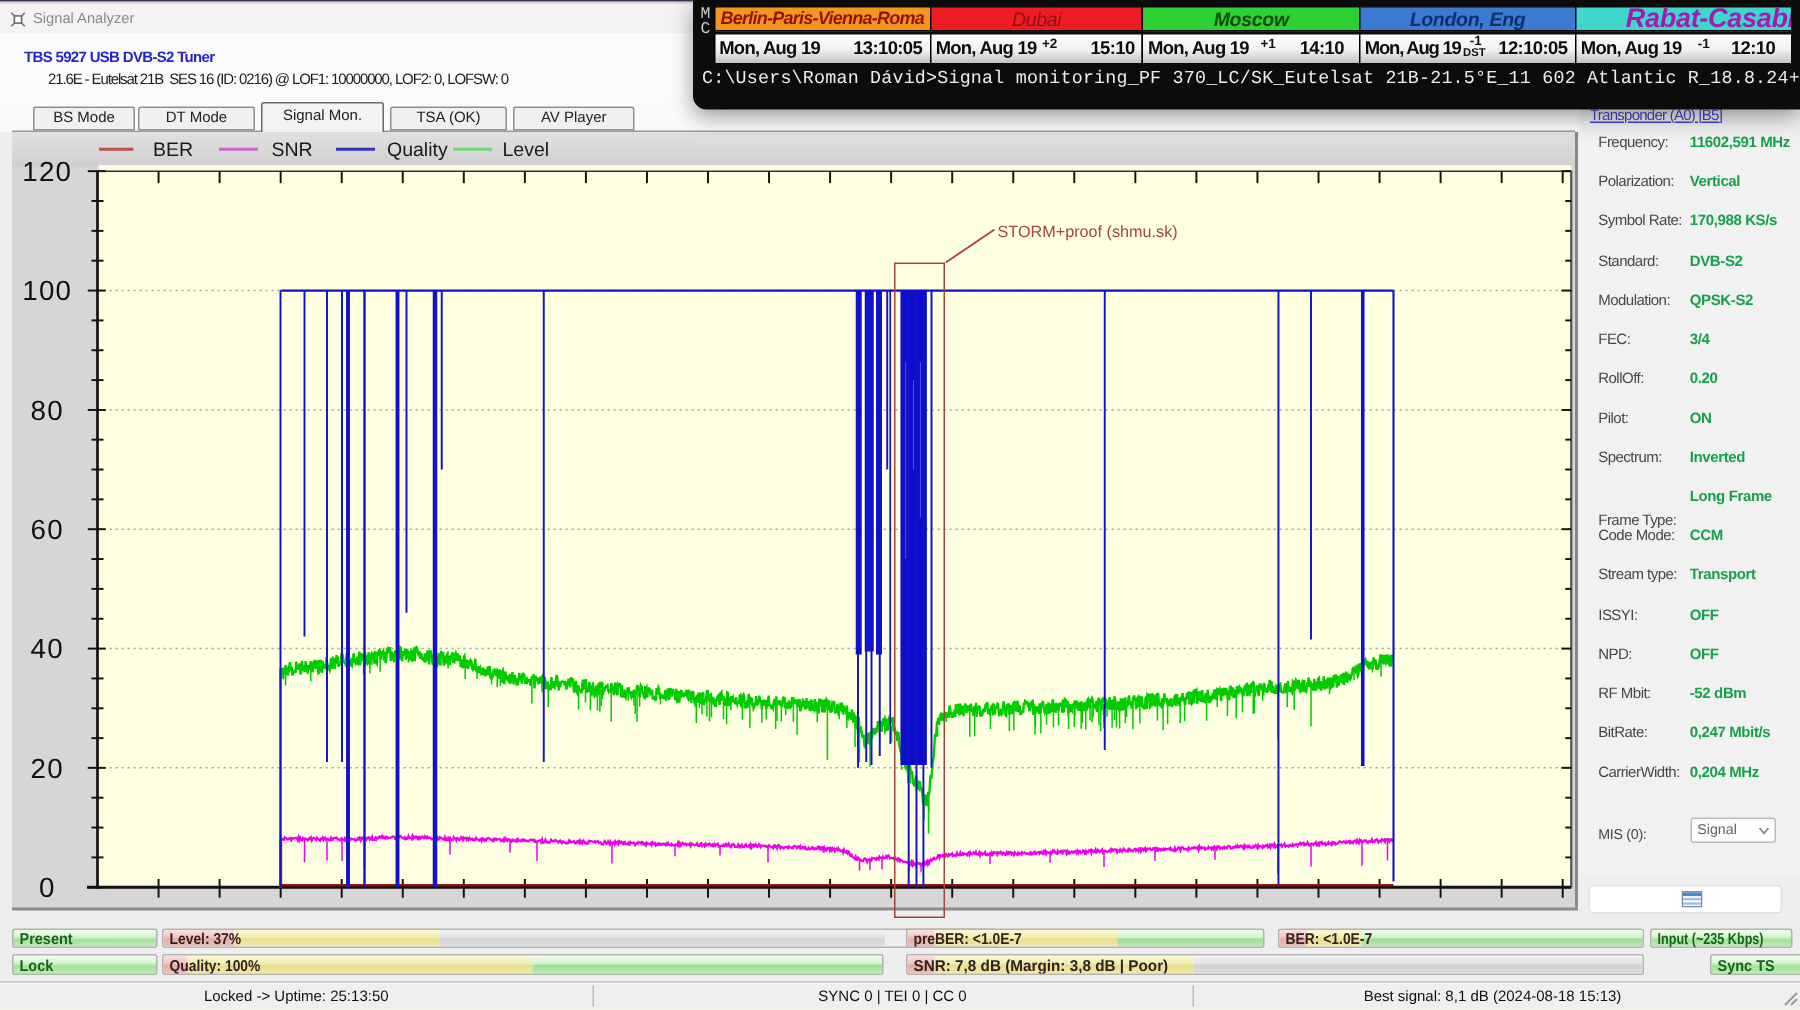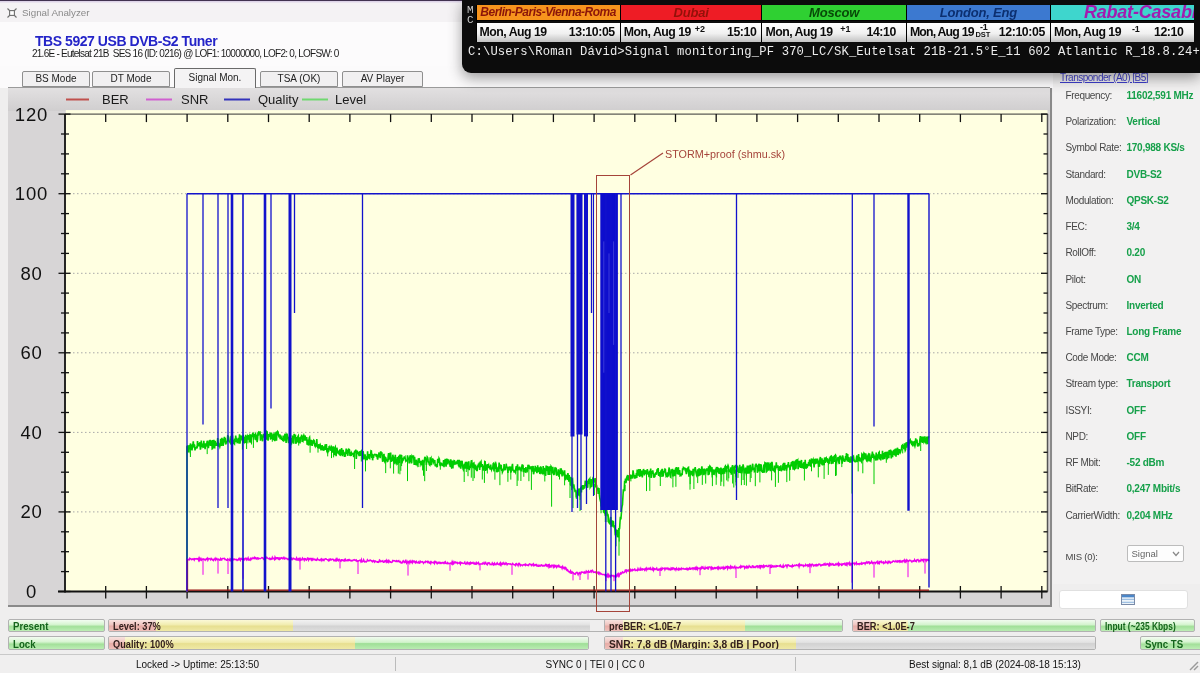--- a/index.html
+++ b/index.html
@@ -21,21 +21,21 @@
 <div class="abs" style="left:0;top:0;width:1200px;height:22px;background:#f4f2f4;border-top:1.5px solid #413250;box-shadow:inset 0 1.5px 0 #ddd3e8;"></div>
 <svg class="abs" style="left:6px;top:7px" width="12" height="12" viewBox="0 0 12 12">
   <g stroke="#6e6e6e" stroke-width="1.1" fill="none">
     <path d="M1.5 1.5 L10.5 10.5 M10.5 1.5 L1.5 10.5"></path>
       <rect x="3.6" y="3.6" width="4.8" height="4.8" fill="#fff" stroke="#6e6e6e"></rect>
   </g>
 </svg>
 <div class="abs" style="left:22px;top:7px;font-size:9.8px;color:#8a8a8a;">Signal Analyzer</div>
 
 <div class="abs" style="left:0;top:22px;width:1200px;height:44px;background:#fcfbfc;"></div>
-<div class="abs" style="left:16px;top:33px;font-size:14px;letter-spacing:-0.45px;font-weight:bold;color:#2424c8;margin-left:19px;">TBS 5927 USB DVB-S2 Tuner</div>
+<div class="abs" style="left:16px;top:33px;font-size:10px;letter-spacing:-0.45px;font-weight:bold;color:#2424c8;">TBS 5927 USB DVB-S2 Tuner</div>
 <div class="abs" style="left:32px;top:47.5px;font-size:10px;letter-spacing:-0.75px;color:#1c1c1c;">21.6E - Eutelsat 21B&nbsp; SES 16 (ID: 0216) @ LOF1: 10000000, LOF2: 0, LOFSW: 0</div>
 
 <div class="abs" style="left:0;top:66px;width:1200px;height:22px;background:#fbfafb;"></div>
 <div class="abs" style="left:8px;top:86.5px;width:1042px;height:1.5px;background:#9a9a9a;"></div>
 <div class="abs" style="left:22px;top:71px;width:68px;height:16px;background:#f1f0f1;border:1px solid #8f8f8f;border-radius:2px 2px 0 0;font-size:10px;text-align:center;line-height:14.5px;color:#222;">BS Mode</div>
 <div class="abs" style="left:92px;top:71px;width:78px;height:16px;background:#f1f0f1;border:1px solid #8f8f8f;border-radius:2px 2px 0 0;font-size:10px;text-align:center;line-height:14.5px;color:#222;">DT Mode</div>
 <div class="abs" style="left:260px;top:71px;width:78px;height:16px;background:#f1f0f1;border:1px solid #8f8f8f;border-radius:2px 2px 0 0;font-size:10px;text-align:center;line-height:14.5px;color:#222;">TSA (OK)</div>
 <div class="abs" style="left:342px;top:71px;width:81px;height:16px;background:#f1f0f1;border:1px solid #8f8f8f;border-radius:2px 2px 0 0;font-size:10px;text-align:center;line-height:14.5px;color:#222;">AV Player</div>
 <div class="abs" style="left:174px;top:68px;width:82px;height:20px;background:#f4f3f4;border:1px solid #6a6a6a;border-bottom:none;border-radius:2px 2px 0 0;font-size:10px;text-align:center;line-height:17px;color:#222;z-index:2;">Signal Mon.</div>
 <div class="abs" style="left:8px;top:88px;width:1042px;height:518px;"><svg width="1042" height="518" viewBox="0 0 1042 518" shape-rendering="auto">
@@ -396,21 +396,21 @@
 <div class="abs" style="left:1065.5px;top:194.9px;font-size:10px;letter-spacing:-0.35px;color:#474747;white-space:nowrap;">Modulation:</div>
 <div class="abs" style="left:1126.5px;top:194.9px;font-size:10px;letter-spacing:-0.25px;font-weight:bold;color:#16a04a;white-space:nowrap;">QPSK-S2</div>
 <div class="abs" style="left:1065.5px;top:221.1px;font-size:10px;letter-spacing:-0.35px;color:#474747;white-space:nowrap;">FEC:</div>
 <div class="abs" style="left:1126.5px;top:221.1px;font-size:10px;letter-spacing:-0.25px;font-weight:bold;color:#16a04a;white-space:nowrap;">3/4</div>
 <div class="abs" style="left:1065.5px;top:247.3px;font-size:10px;letter-spacing:-0.35px;color:#474747;white-space:nowrap;">RollOff:</div>
 <div class="abs" style="left:1126.5px;top:247.3px;font-size:10px;letter-spacing:-0.25px;font-weight:bold;color:#16a04a;white-space:nowrap;">0.20</div>
 <div class="abs" style="left:1065.5px;top:273.5px;font-size:10px;letter-spacing:-0.35px;color:#474747;white-space:nowrap;">Pilot:</div>
 <div class="abs" style="left:1126.5px;top:273.5px;font-size:10px;letter-spacing:-0.25px;font-weight:bold;color:#16a04a;white-space:nowrap;">ON</div>
 <div class="abs" style="left:1065.5px;top:299.8px;font-size:10px;letter-spacing:-0.35px;color:#474747;white-space:nowrap;">Spectrum:</div>
 <div class="abs" style="left:1126.5px;top:299.8px;font-size:10px;letter-spacing:-0.25px;font-weight:bold;color:#16a04a;white-space:nowrap;">Inverted</div>
-<div class="abs" style="left:1065.5px;top:326.0px;font-size:10px;letter-spacing:-0.35px;color:#474747;white-space:nowrap;">Frame Type:</div>
+<div class="abs" style="left:1065.5px;top:342px;font-size:10px;letter-spacing:-0.35px;color:#474747;white-space:nowrap;">Frame Type:</div>
 <div class="abs" style="left:1126.5px;top:326.0px;font-size:10px;letter-spacing:-0.25px;font-weight:bold;color:#16a04a;white-space:nowrap;">Long Frame</div>
 <div class="abs" style="left:1065.5px;top:352.2px;font-size:10px;letter-spacing:-0.35px;color:#474747;white-space:nowrap;">Code Mode:</div>
 <div class="abs" style="left:1126.5px;top:352.2px;font-size:10px;letter-spacing:-0.25px;font-weight:bold;color:#16a04a;white-space:nowrap;">CCM</div>
 <div class="abs" style="left:1065.5px;top:378.4px;font-size:10px;letter-spacing:-0.35px;color:#474747;white-space:nowrap;">Stream type:</div>
 <div class="abs" style="left:1126.5px;top:378.4px;font-size:10px;letter-spacing:-0.25px;font-weight:bold;color:#16a04a;white-space:nowrap;text-align:right;">Transport</div>
 <div class="abs" style="left:1065.5px;top:404.6px;font-size:10px;letter-spacing:-0.35px;color:#474747;white-space:nowrap;">ISSYI:</div>
 <div class="abs" style="left:1126.5px;top:404.6px;font-size:10px;letter-spacing:-0.25px;font-weight:bold;color:#16a04a;white-space:nowrap;">OFF</div>
 <div class="abs" style="left:1065.5px;top:430.9px;font-size:10px;letter-spacing:-0.35px;color:#474747;white-space:nowrap;">NPD:</div>
 <div class="abs" style="left:1126.5px;top:430.9px;font-size:10px;letter-spacing:-0.25px;font-weight:bold;color:#16a04a;white-space:nowrap;">OFF</div>
 <div class="abs" style="left:1065.5px;top:457.1px;font-size:10px;letter-spacing:-0.35px;color:#474747;white-space:nowrap;">RF Mbit:</div>
@@ -493,21 +493,21 @@
     <div style="position:absolute;left:5px;top:3.5px;font-family:'Liberation Mono',monospace;font-size:11px;color:#cccccc;">M</div>
     <div style="position:absolute;left:5px;top:13.5px;font-family:'Liberation Mono',monospace;font-size:11px;color:#cccccc;">C</div>
     <div style="position:absolute;left:13.5px;top:4.5px;width:144.3px;height:37px;border-left:1.5px solid #000;">
       <div style="position:absolute;left:0;top:0;right:0;height:16.5px;background:#f7941d;border-bottom:1.5px solid #000;font-size:12px;font-weight:bold;font-style:italic;text-align:center;line-height:15.5px;color:#8b1509;letter-spacing:-0.5px;white-space:nowrap;overflow:hidden;">Berlin-Paris-Vienna-Roma</div>
       <div style="position:absolute;left:0;top:18px;right:0;height:19px;background:linear-gradient(#ffffff,#f0f0f0 55%,#c2c2c2);color:#0b0b0b;">
         <span style="position:absolute;left:3px;top:2.5px;font-size:12.3px;font-weight:bold;letter-spacing:-0.5px;white-space:nowrap;">Mon, Aug 19</span>
         <span style="position:absolute;right:5px;top:2.5px;font-size:12.3px;font-weight:bold;letter-spacing:-0.4px;white-space:nowrap;">13:10:05</span>
       </div>
     </div>
     <div style="position:absolute;left:157.8px;top:4.5px;width:141.6px;height:37px;border-left:1.5px solid #000;">
-      <div style="position:absolute;left:0;top:0;right:0;height:16.5px;background:#ee1c25;border-bottom:1.5px solid #000;font-size:13px;font-weight:bold;font-style:italic;text-align:center;line-height:15.5px;color:#931109;letter-spacing:-0.2px;white-space:nowrap;overflow:hidden;">Dubai</div>
+      <div style="position:absolute;left:0;top:0;right:0;height:16.5px;background:#ee1c25;border-bottom:1.5px solid #000;font-size:13px;font-weight:normal;font-style:italic;text-align:center;line-height:15.5px;color:#931109;letter-spacing:-0.2px;white-space:nowrap;overflow:hidden;">Dubai</div>
       <div style="position:absolute;left:0;top:18px;right:0;height:19px;background:linear-gradient(#ffffff,#f0f0f0 55%,#c2c2c2);color:#0b0b0b;">
         <span style="position:absolute;left:3px;top:2.5px;font-size:12.3px;font-weight:bold;letter-spacing:-0.5px;white-space:nowrap;">Mon, Aug 19</span>
         <span style="position:absolute;left:68px;top:1px;width:22px;text-align:center;font-size:9px;font-weight:bold;color:#111;">+2</span>
         <span style="position:absolute;right:5px;top:2.5px;font-size:12.3px;font-weight:bold;letter-spacing:-0.4px;white-space:nowrap;">15:10</span>
       </div>
     </div>
     <div style="position:absolute;left:299.4px;top:4.5px;width:144.5px;height:37px;border-left:1.5px solid #000;">
       <div style="position:absolute;left:0;top:0;right:0;height:16.5px;background:#2fd032;border-bottom:1.5px solid #000;font-size:13px;font-weight:bold;font-style:italic;text-align:center;line-height:15.5px;color:#084a08;letter-spacing:-0.2px;white-space:nowrap;overflow:hidden;">Moscow</div>
       <div style="position:absolute;left:0;top:18px;right:0;height:19px;background:linear-gradient(#ffffff,#f0f0f0 55%,#c2c2c2);color:#0b0b0b;">
         <span style="position:absolute;left:3px;top:2.5px;font-size:12.3px;font-weight:bold;letter-spacing:-0.5px;white-space:nowrap;">Mon, Aug 19</span>

